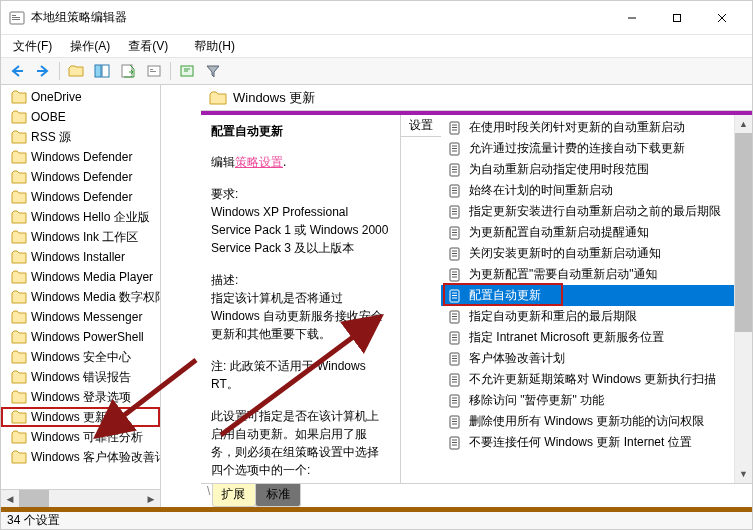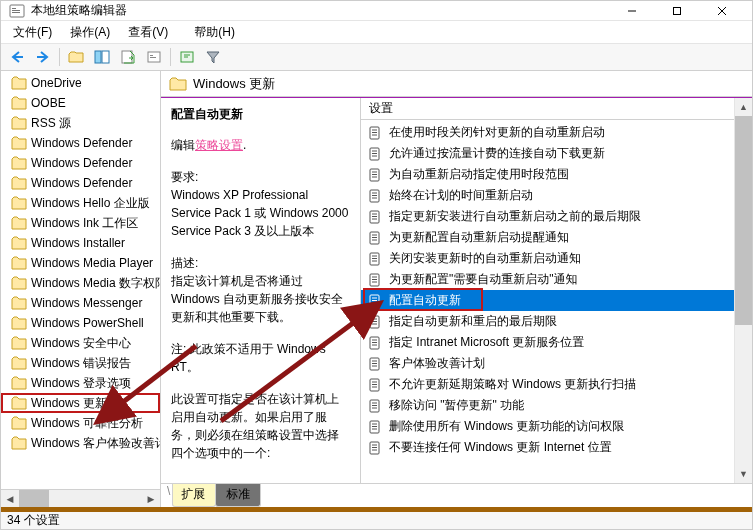--- a/index.html
+++ b/index.html
@@ -1,17 +1,17 @@
 <!DOCTYPE html>
 <html><head>
 <meta charset="utf-8">
 <style>
 * { margin: 0; padding: 0; box-sizing: border-box; font-family: "Microsoft YaHei", "Segoe UI", sans-serif; font-size: 12px; }
 body { background: #fff; width: 753px; height: 530px; overflow: hidden; display: flex; flex-direction: column; border: 1px solid #ccc; }
-.titlebar { height: 20px; display: flex; align-items: center; padding: 0 8px; border-bottom: 1px solid #e5e5e5; }
+.titlebar { height: 34px; display: flex; align-items: center; padding: 0 8px; border-bottom: 1px solid #e5e5e5; }
 .titlebar .app-icon { width: 16px; height: 16px; margin-right: 6px; }
 .titlebar .title { flex: 1; font-size: 12px; }
 .titlebar .win-controls { display: flex; gap: 0; }
 .titlebar .win-btn { width: 45px; height: 28px; display: flex; align-items: center; justify-content: center; cursor: pointer; }
 .menubar { height: 22px; display: flex; align-items: center; padding: 0 4px; gap: 2px; }
 .menubar .menu-item { padding: 2px 8px; cursor: pointer; text-align: right; }
 .toolbar { height: 28px; display: flex; align-items: center; padding: 2px 4px; gap: 2px; border-top: 1px solid #e5e5e5; border-bottom: 1px solid #d0d0d0; background: #f7f7f7; }
 .toolbar .tbtn { width: 24px; height: 24px; display: flex; align-items: center; justify-content: center; cursor: pointer; border: 1px solid transparent; border-radius: 2px; }
 .toolbar .tsep { width: 1px; height: 18px; background: #d0d0d0; margin: 0 2px; }
 .content { flex: 1; display: flex; min-height: 0; }
@@ -21,27 +21,27 @@
 .tree-scroll .track { flex: 1; background: #f0f0f0; position: relative; }
 .tree-scroll .thumb { position: absolute; left: 0; top: 0; height: 100%; width: 30px; background: #c1c1c1; }
 .tree-scroll .arrow { width: 18px; display: flex; align-items: center; justify-content: center; background: #f0f0f0; font-size: 9px; color: #555; }
 .tree-item { display: flex; align-items: center; height: 20px; padding-left: 10px; white-space: nowrap; cursor: pointer; }
 .tree-item .folder-icon { width: 16px; height: 14px; margin-right: 4px; flex-shrink: 0; }
 .tree-item.selected { outline: 2px solid #c01919; outline-offset: -2px; }
 .detail-pane { flex: 1; display: flex; flex-direction: column; min-width: 0; }
 .detail-header { height: 26px; display: flex; align-items: center; padding: 4px 8px; border-bottom: 1px solid #d0d0d0; background: #fff; }
 .detail-header .folder-icon { width: 18px; height: 16px; margin-right: 6px; }
 .detail-header .title { font-size: 13px; }
-.detail-body { flex: 1; display: flex; min-height: 0; border-top: 1px solid #a21caf; }
+.detail-body { flex: 1; display: flex; min-height: 0; border-top: 4px solid #a21caf; }
 .desc-pane { width: 200px; border-right: 1px solid #d0d0d0; padding: 8px 10px; display: flex; flex-direction: column; overflow: hidden; }
 .desc-title { font-weight: bold; margin-bottom: 14px; }
 .desc-link { color: #ec4899; text-decoration: underline; cursor: pointer; }
 .desc-section { margin-top: 14px; line-height: 1.5; }
 .settings-pane { flex: 1; display: flex; min-width: 0; }
-.settings-col { flex: 1; display: flex; flex-direction: column; min-width: 0; }
+.settings-col { flex: 1; display: flex; flex-direction: row; min-width: 0; }
 .settings-head { height: 22px; display: flex; align-items: center; padding: 0 8px; border-bottom: 1px solid #d0d0d0; background: #fff; font-size: 12px; }
 .settings-list { flex: 1; overflow-y: auto; overflow-x: auto; padding: 2px 0; position: relative; }
 .setting-item { display: flex; align-items: center; height: 21px; padding: 0 6px; white-space: nowrap; cursor: pointer; }
 .setting-item .policy-icon { width: 16px; height: 16px; margin-right: 6px; flex-shrink: 0; display: flex; align-items: center; justify-content: center; }
 .setting-item.selected { background: #0078d7; color: #fff; }
 .highlight-box { position: absolute; border: 2px solid #c01919; pointer-events: none; }
 .tabs { height: 24px; display: flex; align-items: flex-start; padding: 0 6px; border-top: 1px solid #d0d0d0; }
 .tab { padding: 2px 10px 3px; border: 1px solid #d0d0d0; border-top: none; border-radius: 0 0 3px 3px; margin-right: -1px; background: #fff; cursor: pointer; font-size: 12px; }
 .tab.active { background: #fef9c3; padding-left: 8px; }
 .tab.inactive { background: #737373; }
@@ -140,21 +140,21 @@
         <path d="M5 6 H11 M5 8 H9" stroke="#3a9d3a"></path>
       </svg>
     </div>
   <div class="tbtn">
       <svg width="16" height="16" viewBox="0 0 16 16">
         <path d="M2 3 H14 L9 9 V14 L7 12 V9 Z" fill="#aeb6bf" stroke="#566573"></path>
       </svg>
     </div>
 </div>
 
-<div class="content" style="position:relative;">
+<div class="content" style="position:relative;gap:40px;">
 
   <div class="tree-pane">
     <div class="tree-body" id="tree-body">
         <div class="tree-item">
           <svg class="folder-icon" viewBox="0 0 16 14">
             <path d="M1 3 L3 1 H6 L8 3 H15 V13 H1 Z" fill="#ffe9a6" stroke="#c9a227"></path>
           </svg>
           <span>OneDrive</span>
         </div>
         <div class="tree-item">

